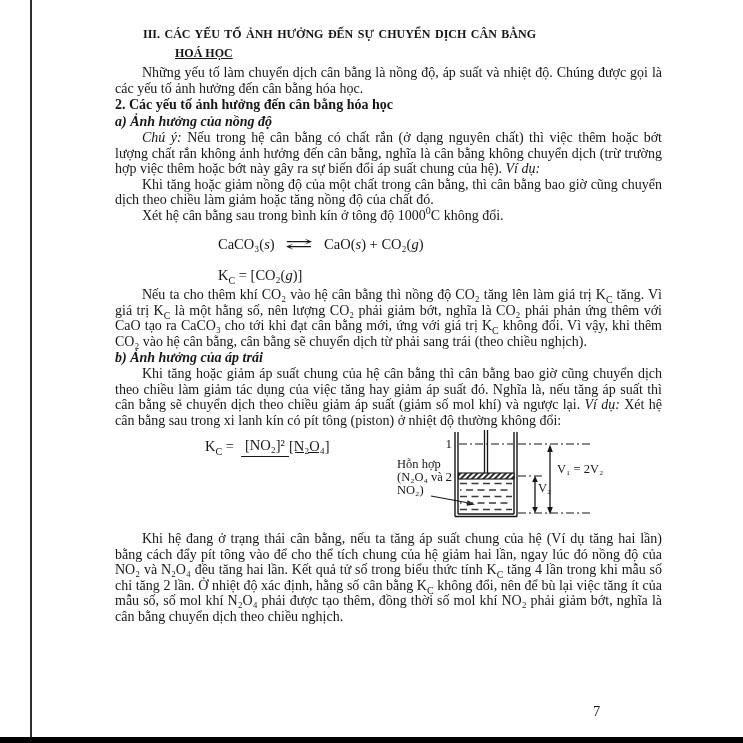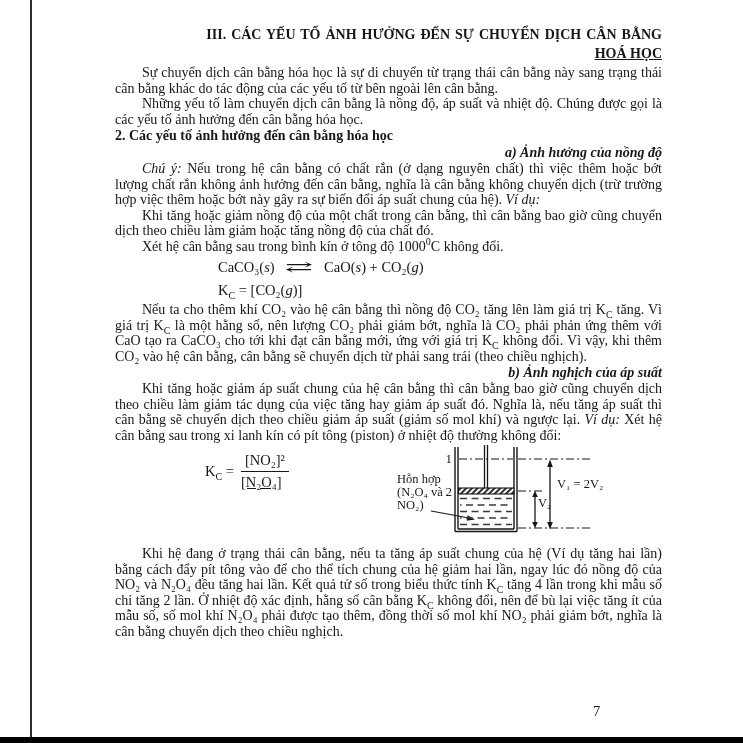--- a/index.html
+++ b/index.html
@@ -4,33 +4,33 @@
 <style>
   html,body{margin:0;padding:0;}
   body{
     width:743px;height:743px;position:relative;overflow:hidden;
     background:#ffffff;color:#161616;
     font-family:"Liberation Serif","DejaVu Serif",serif;
   }
   .left-rule{position:absolute;left:30px;top:0;width:2px;height:737px;background:#2e2e2e;}
   .bottom-rule{position:absolute;left:0;top:737px;width:743px;height:6px;background:#000;}
   .content{position:absolute;left:115px;top:25px;width:547px;font-size:14px;line-height:15.5px;}
-  .title{font-weight:bold;font-size:14px;line-height:19px;margin-bottom:2px;text-align:right;}
+  .title{font-weight:bold;font-size:12px;line-height:19px;margin-bottom:2px;}
   .title-l1{margin-left:28px;word-spacing:1.5px;}
   .title-l2{margin-left:60px;text-decoration:underline;}
   .h-num{font-weight:bold;line-height:17px;}
-  .h-sub{font-weight:bold;font-style:italic;line-height:17px;text-align:right;}
+  .h-sub{font-weight:bold;font-style:italic;line-height:17px;}
   .para{margin:0;text-indent:27px;text-align:justify;}
-  .eq{margin:4px 0 2px 103px;font-size:14.5px;line-height:19px;}
+  .eq{margin:12px 0 2px 103px;font-size:14.5px;line-height:19px;}
   .fig-left .eq{margin-left:90px;}
   .arr{display:inline-block;transform:scaleX(2.3);margin:0 15px;}
   sub{font-size:10px;line-height:0;}
   sup{font-size:10px;line-height:0;}
   .kc2{display:flex;align-items:center;margin-top:6px;}
-  .frac{display:inline-flex;flex-direction:column;margin-left:7px;}
+  .frac{display:inline-flex;flex-direction:row;text-align:center;margin-left:7px;}
   .num{border-bottom:1.3px solid #161616;padding:0 4px 1px;}
   .den{padding-top:1px;text-decoration:underline;}
   .figure-row{display:flex;align-items:flex-start;margin-top:2px;}
   .fig-left{flex:0 0 280px;}
   .diagram{flex:0 0 265px;}
   .diagram text{font-size:12.5px;fill:#161616;}
   .diagram .poslbl{font-size:13px;}
   .page-number{position:absolute;left:593px;top:703px;font-size:14.5px;}
 </style>
 </head>
@@ -38,36 +38,35 @@
 
 <div class="page">
   <div class="left-rule"></div>
 
   <div class="content">
     <div class="title">
       <div class="title-l1">III. CÁC YẾU TỐ ẢNH HƯỞNG ĐẾN SỰ CHUYỂN DỊCH CÂN BẰNG</div>
       <div class="title-l2">HOÁ HỌC</div>
     </div>
 
-    <p class="para">Sự chuyển dịch cân bằng hóa học là sự di chuyển từ trạng thái cân bằng này sang trạng thái cân bằng khác do tác động của các yếu tố từ bên ngoài lên cân bằng.</p>
     <p class="para">Những yếu tố làm chuyển dịch cân bằng là nồng độ, áp suất và nhiệt độ. Chúng được gọi là các yếu tố ảnh hưởng đến cân bằng hóa học.</p>
 
     <div class="h-num">2. Các yếu tố ảnh hưởng đến cân bằng hóa học</div>
 
     <div class="h-sub">a) Ảnh hưởng của nồng độ</div>
     <p class="para"><i>Chú ý:</i><span> Nếu trong hệ cân bằng có chất rắn (ở dạng nguyên chất) thì việc thêm hoặc bớt lượng chất rắn không ảnh hưởng đến cân bằng, nghĩa là cân bằng không chuyển dịch (trừ trường hợp việc thêm hoặc bớt này gây ra sự biến đổi áp suất chung của hệ). </span><i>Ví dụ:</i></p>
     <p class="para">Khi tăng hoặc giảm nồng độ của một chất trong cân bằng, thì cân bằng bao giờ cũng chuyển dịch theo chiều làm giảm hoặc tăng nồng độ của chất đó.</p>
     <p class="para"><span>Xét hệ cân bằng sau trong bình kín ở tông độ 1000</span><sup>0</sup><span>C không đổi.</span></p>
 
     <div class="eq"><span>CaCO₃(</span><i>s</i><span>) </span><span class="arr">⇄</span><span> CaO(</span><i>s</i><span>) + CO₂(</span><i>g</i><span>)</span></div>
     <div class="eq"><span>K</span><sub>C</sub><span> = [CO₂(</span><i>g</i><span>)]</span></div>
 
     <p class="para"><span>Nếu ta cho thêm khí CO₂ vào hệ cân bằng thì nồng độ CO₂ tăng lên làm giá trị K</span><sub>C</sub><span> tăng. Vì giá trị K</span><sub>C</sub><span> là một hằng số, nên lượng CO₂ phải giảm bớt, nghĩa là CO₂ phải phản ứng thêm với CaO tạo ra CaCO₃ cho tới khi đạt cân bằng mới, ứng với giá trị K</span><sub>C</sub><span> không đổi. Vì vậy, khi thêm CO₂ vào hệ cân bằng, cân bằng sẽ chuyển dịch từ phải sang trái (theo chiều nghịch).</span></p>
 
-    <div class="h-sub">b) Ảnh nghịch của áp suất</div>
+    <div class="h-sub">b) Ảnh hưởng của áp trái</div>
     <p class="para"><span>Khi tăng hoặc giảm áp suất chung của hệ cân bằng thì cân bằng bao giờ cũng chuyển dịch theo chiều làm giảm tác dụng của việc tăng hay giảm áp suất đó. Nghĩa là, nếu tăng áp suất thì cân bằng sẽ chuyển dịch theo chiều giảm áp suất (giảm số mol khí) và ngược lại. </span><i>Ví dụ:</i><span> Xét hệ cân bằng sau trong xi lanh kín có pít tông (piston) ở nhiệt độ thường không đổi:</span></p>
 
     <div class="figure-row">
       <div class="fig-left">
         <div class="eq kc2">
           <span class="kc-lhs"><span>K</span><sub>C</sub><span> =</span></span>
           <span class="frac">
             <span class="num">[NO₂]²</span>
             <span class="den">[N₂O₄]</span>
           </span>

